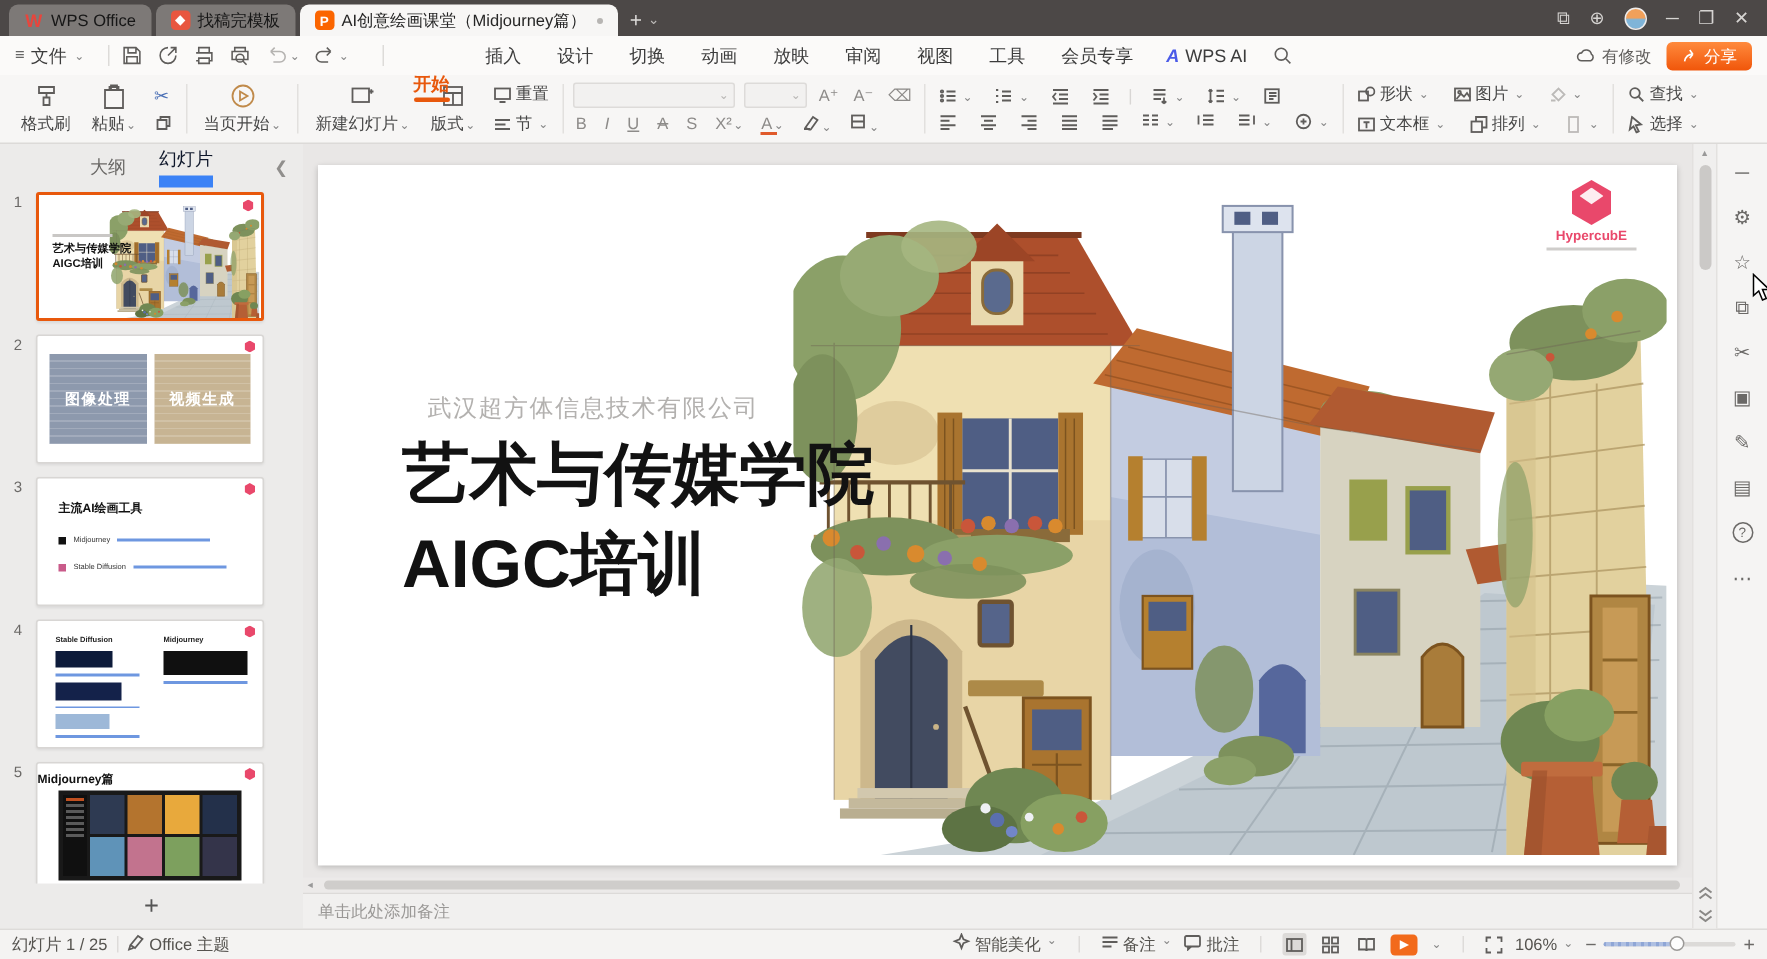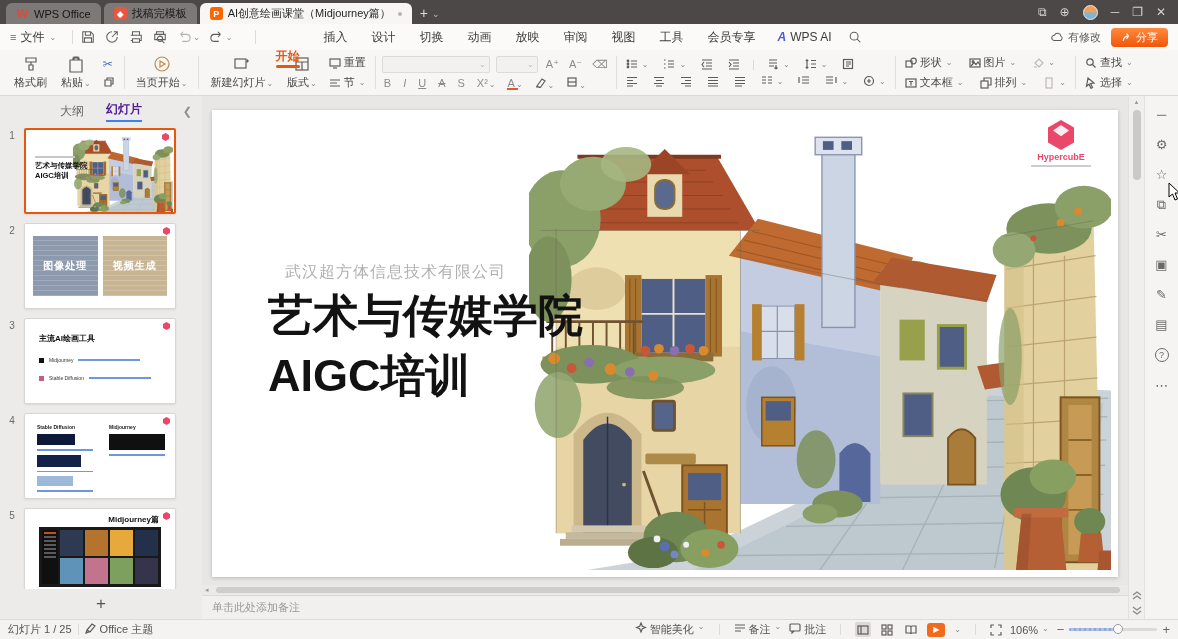--- a/index.html
+++ b/index.html
@@ -58,21 +58,21 @@
   .fbtn { font-size:11px; color:#8d8b89; padding:0 2px; white-space:nowrap; }
   .colorbtn { position:relative; padding:0 2px; color:#8d8b89; font-size:11px; }
   .colorbtn .bar { position:absolute; left:1px; right:7px; bottom:-1px; height:2px; background:#e05a2b; }
 
   
   .main { flex:1; display:flex; min-height:0; }
 
   
   .panel { width:202px; background:#ecebea; display:flex; flex-direction:column; flex:none; }
   .phead { height:30px; display:flex; align-items:center; justify-content:center; gap:22px; font-size:12px; color:#6b6967; position:relative; flex:none; }
-  .ptab.act { color:#4c1d95; border-bottom:2px solid #3b82f6; padding-bottom:2px;font-weight:bold; }
+  .ptab.act { color:#0f172a; border-bottom:8px solid #3b82f6; padding-bottom:2px; }
   .pcollapse { position:absolute; right:10px; color:#908e8c; font-size:11px; }
   .plist { flex:1; overflow:hidden; padding-top:2px; }
   .titem { display:flex; margin-bottom:9px; }
   .tnum { width:24px; font-size:10px; color:#6b6967; text-align:center; padding-top:2px; flex:none; }
   .tcard { width:152px; height:86px; background:#fff; border:1px solid #d8d6d4; border-radius:2px; position:relative; overflow:hidden; box-shadow:0 1px 2px rgba(0,0,0,.08); }
   .titem.sel .tcard { border:2px solid #e8580c; }
   .tlogo { position:absolute; top:3px; right:5px; width:7px; height:8px; background:#e9486b; clip-path:polygon(50% 0,100% 25%,100% 75%,50% 100%,0 75%,0 25%); }
   .addslide { height:30px; display:flex; align-items:center; justify-content:center; color:#555; font-size:17px; flex:none; }
 
   
@@ -83,21 +83,21 @@
   .t2b { flex:1; display:flex; align-items:center; justify-content:center; color:#fff; font-size:10px; font-weight:bold; letter-spacing:1px; background-image:repeating-linear-gradient(0deg, rgba(255,255,255,.18) 0 1px, transparent 1px 5px); }
   .t2b.l { background-color:#8d99ad; }
   .t2b.r { background-color:#c7b493; }
   .t3-title { position:absolute; left:14px; top:14px; font-size:8px; font-weight:bold; color:#111; }
   .t3-row { position:absolute; left:14px; display:flex; align-items:center; gap:5px; font-size:5px; color:#333; }
   .t3-ic { width:5px; height:5px; flex:none; }
   .t3-link { width:62px; height:2.5px; background:#4a7dd8; opacity:.8; }
   .t4-col { position:absolute; top:10px; font-size:5px; color:#222; font-weight:bold; }
   .t4-imgs span { display:block; margin-top:4px; }
   .t4-link { display:block; width:56px; height:1.6px; background:#4a7dd8; margin-top:2px; opacity:.8; }
-  .t5-title { position:absolute; left:0; right:16px; top:5px; text-align:right; font-size:8px; font-weight:bold; color:#111;padding-left:32px; }
+  .t5-title { position:absolute; left:0; right:0; top:5px; text-align:left; font-size:8px; font-weight:bold; color:#111; }
   .t5-gal { position:absolute; left:14px; right:14px; top:18px; bottom:6px; background:#191919; display:flex; padding:3px; gap:2px; }
   .t5-side { width:16px; background:#101010; display:flex; flex-direction:column; gap:2.5px; padding:2px; }
   .t5-side i { height:1.5px; background:#5a5a5a; display:block; }
   .t5-side i:first-child { background:#c05020; }
   .t5-grid { flex:1; display:grid; grid-template-columns:repeat(4,1fr); grid-template-rows:repeat(2,1fr); gap:2px; }
 
   
   .editor { flex:1; display:flex; flex-direction:column; min-width:0; background:#e9e7e6; }
   .canvas { flex:1; position:relative; min-height:0; }
   .slide { position:absolute; left:10px; right:10px; top:14px; bottom:8px; background:#fff; box-shadow:0 1px 4px rgba(0,0,0,.22); overflow:hidden; }

